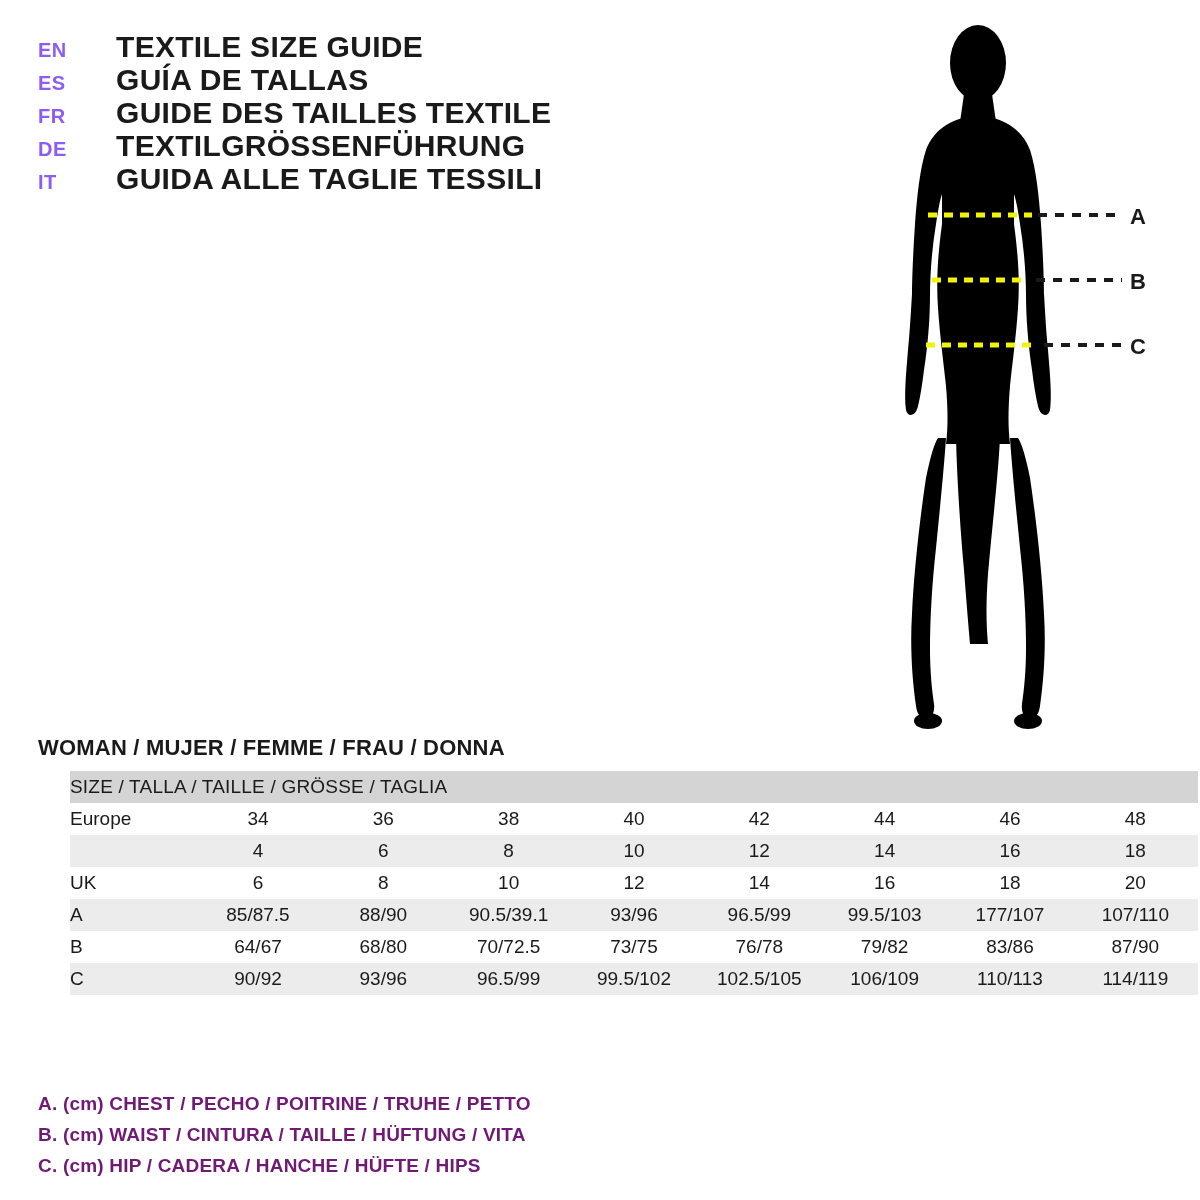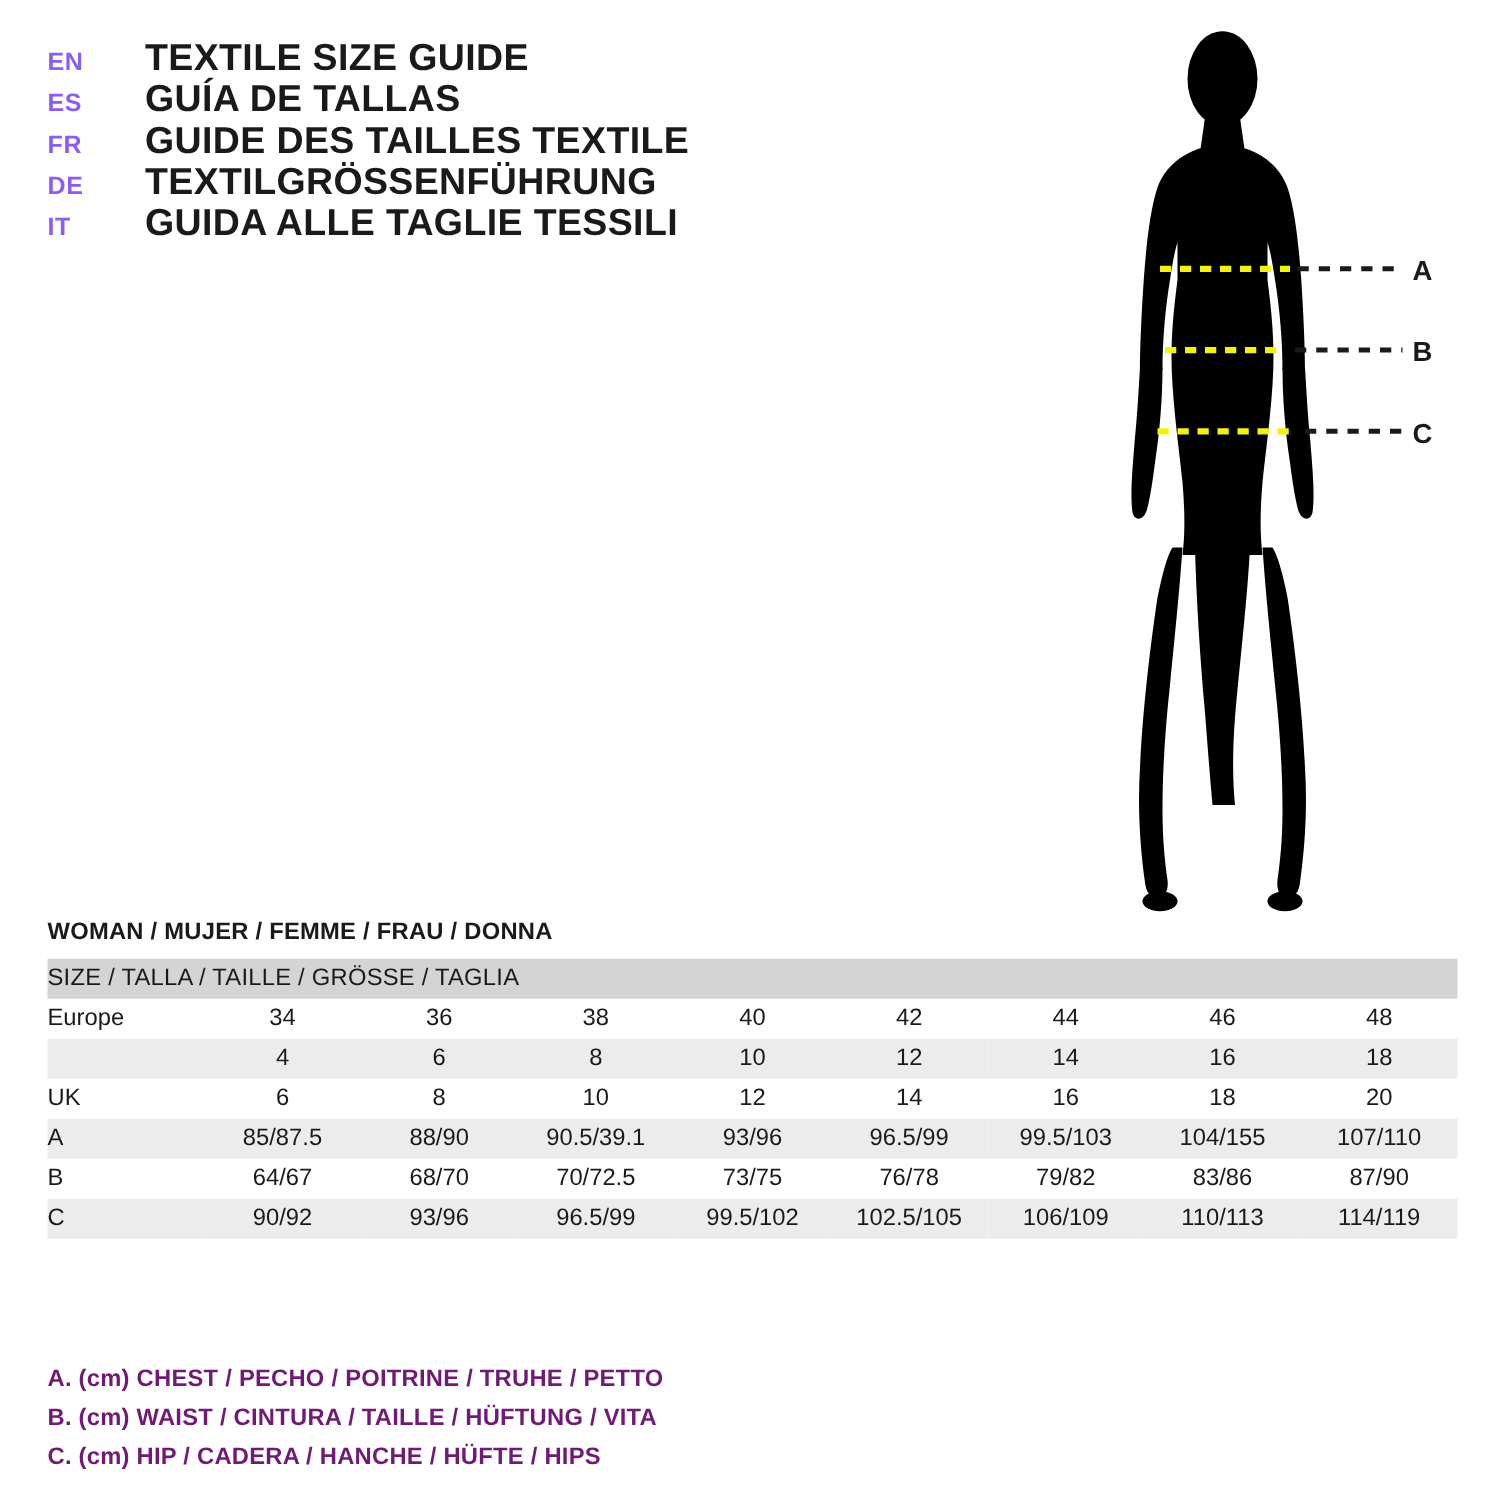--- a/index.html
+++ b/index.html
@@ -72,31 +72,32 @@
   .m-label.c { left: 270px; top: 316px; }
 
   
   .table-section {
     position: absolute;
     left: 38px;
     top: 735px;
     width: 1128px;
   }
   .woman-title {
-    font-size: 19px;
+    font-size: 22px;
     font-weight: bold;
     letter-spacing: 0.2px;
     margin-bottom: 10px;
     color: #1a1a1a;
   }
   table.size-table {
     border-collapse: collapse;
     width: 1128px;
     table-layout: fixed;
     font-size: 19px;
+    margin-left: 32px;
   }
   table.size-table th, table.size-table td {
     padding: 0;
     height: 32px;
     line-height: 32px;
     font-weight: normal;
     color: #1a1a1a;
   }
   .row-head {
     background: #d4d4d4;
@@ -291,28 +292,28 @@
       </tr>
 
       <tr class="shade">
         <td class="rowlabel">A</td>
         <td class="val">85/87.5</td>
         <td class="val">88/90</td>
         <td class="val">90.5/39.1</td>
         <td class="val">93/96</td>
         <td class="val">96.5/99</td>
         <td class="val">99.5/103</td>
-        <td class="val">104/155</td>
+        <td class="val">177/107</td>
         <td class="val">107/110</td>
       </tr>
 
       <tr class="plain">
         <td class="rowlabel">B</td>
         <td class="val">64/67</td>
-        <td class="val">68/70</td>
+        <td class="val">68/80</td>
         <td class="val">70/72.5</td>
         <td class="val">73/75</td>
         <td class="val">76/78</td>
         <td class="val">79/82</td>
         <td class="val">83/86</td>
         <td class="val">87/90</td>
       </tr>
 
       <tr class="shade">
         <td class="rowlabel">C</td>

